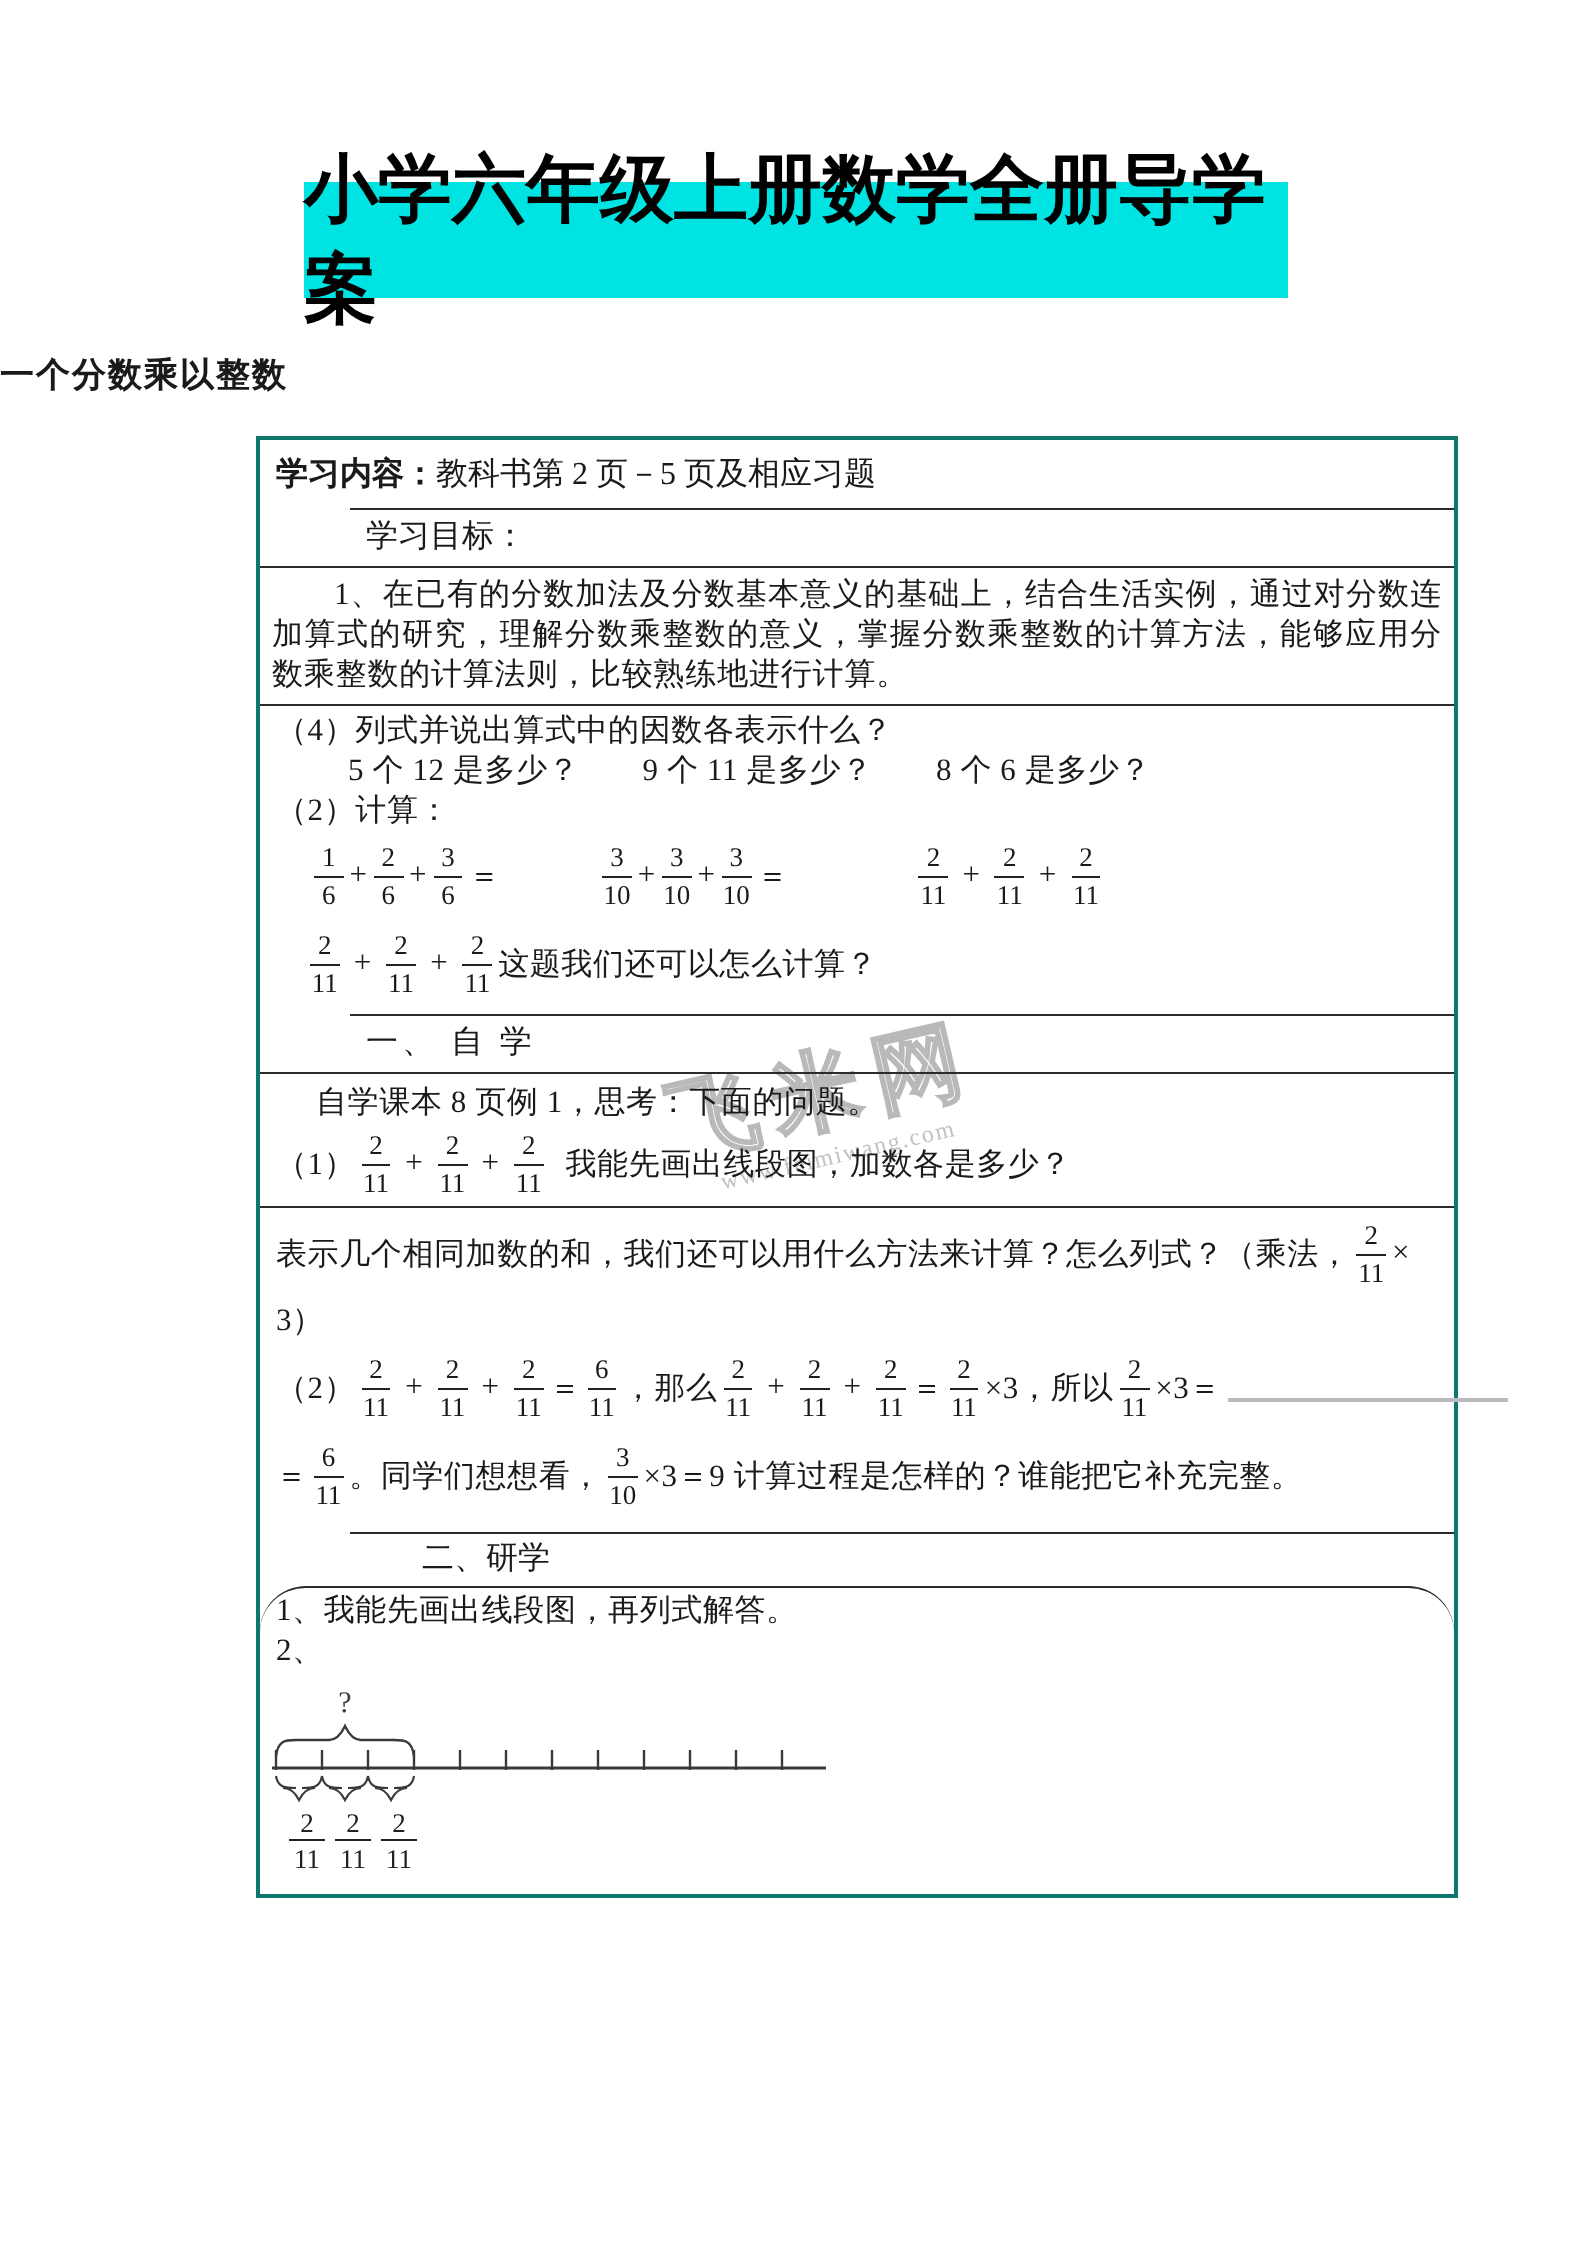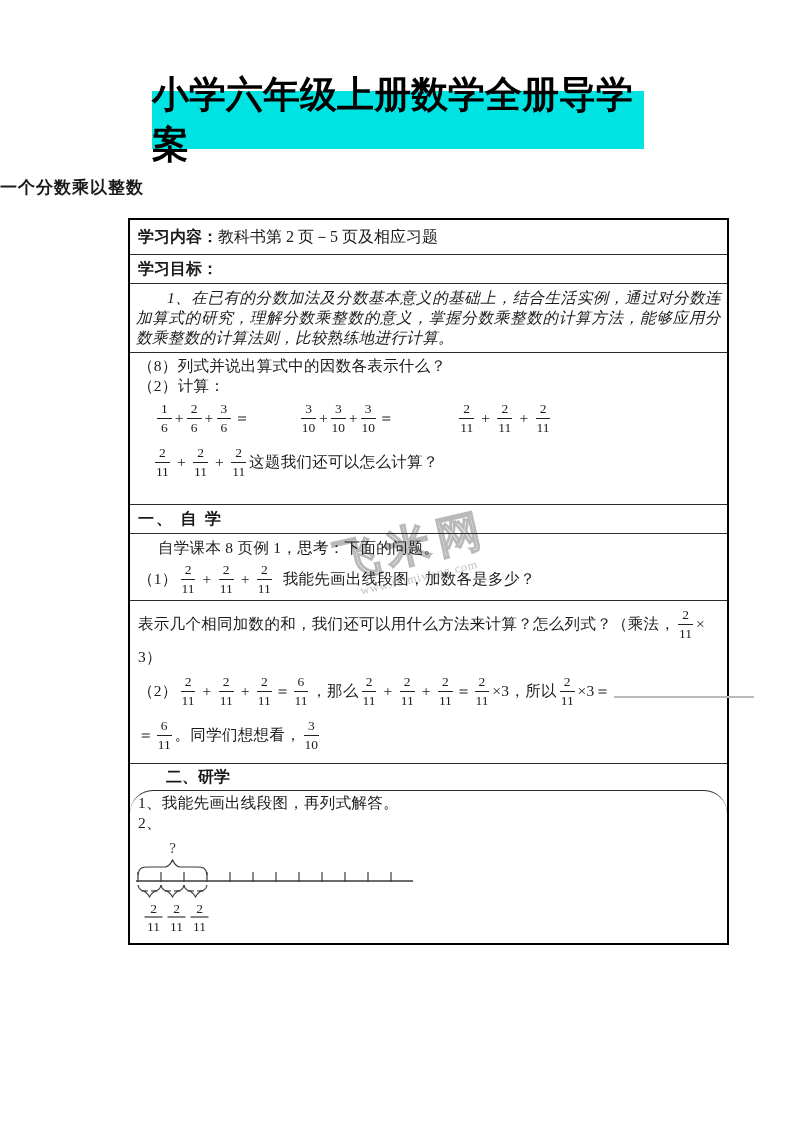--- a/index.html
+++ b/index.html
@@ -29,29 +29,29 @@
     color:rgba(255,255,255,0.1);
     -webkit-text-stroke:1.4px #b9b9b9;
   }
   .watermark .wm-url {
     font-size:12px; color:#c2c2c2; letter-spacing:1px; margin-top:-4px;
   }
 
   
   .doc-table {
     position:absolute; left:128px; top:218px; width:601px;
-    border:2px solid #000000; background:transparent; z-index:1;
+    border:2px solid #0f766e; background:transparent; z-index:1;
   }
   .row { border-top:1.5px solid #2b2b2b; padding:2px 8px; background:transparent; }
   .row:first-child { border-top:none; }
-  .hdr { font-family:"Liberation Sans","DejaVu Sans",sans-serif; font-weight:bold; font-size:16px; }
+  .hdr { font-family:"Liberation Sans","DejaVu Sans",sans-serif; font-weight:normal; font-size:16px;margin-left:45px; }
   .r-content { min-height:34px; font-size:16px; display:flex; align-items:center; }
   .r-content .lbl { font-family:"Liberation Sans","DejaVu Sans",sans-serif; font-weight:bold; }
   .r-goal-h   { min-height:26px; line-height:24px; }
-  .r-goal-t   { min-height:60px; padding:4px 6px;font-style:italic; }
+  .r-goal-t   { min-height:60px; padding:4px 6px; }
   .r-goal-t p { font-size:15.5px; line-height:20px; text-indent:2em; text-align:justify; letter-spacing:0.4px; }
   .r-know-h   { min-height:25px; line-height:23px; }
   .r-know-t   { min-height:152px; padding:3px 8px; }
   .r-self-h   { min-height:26px; line-height:24px; letter-spacing:2px; }
   .r-self-a   { min-height:62px; padding:2px 8px; }
   .r-self-b   { min-height:163px; padding:2px 8px; }
   .r-res-h    { min-height:24px; line-height:22px;padding-left:36px; }
   .r-res-t    { min-height:126px; padding:2px 8px;border-radius:23px; }
 
   .tline { font-size:15.5px; line-height:20px; letter-spacing:0.3px; }
@@ -91,21 +91,22 @@
     </div>
 
     <div class="row r-goal-h hdr">学习目标：</div>
 
     <div class="row r-goal-t">
       <p>1、在已有的分数加法及分数基本意义的基础上，结合生活实例，通过对分数连加算式的研究，理解分数乘整数的意义，掌握分数乘整数的计算方法，能够应用分数乘整数的计算法则，比较熟练地进行计算。</p>
     </div>
 
 
     <div class="row r-know-t">
-      <div class="tline">（8）列式并说出算式中的因数各表示什么？</div>
+      <div class="tline">（4）列式并说出算式中的因数各表示什么？</div>
+      <div class="tline ind1">5 个 12 是多少？　　9 个 11 是多少？　　8 个 6 是多少？</div>
       <div class="tline">（2）计算：</div>
       <div class="mline mline-tall">
           <span class="gap" style="width: 16px;"></span>
           <span class="frac">
             <span class="num">1</span>
             <span class="den">6</span>
           </span>
           <span class="tk">+</span>
           <span class="frac">
             <span class="num">2</span>
@@ -262,20 +263,21 @@
           <span class="tk">＝</span>
           <span class="frac">
             <span class="num">6</span>
             <span class="den">11</span>
           </span>
           <span class="tk">。同学们想想看，</span>
           <span class="frac">
             <span class="num">3</span>
             <span class="den">10</span>
           </span>
+          <span class="tk">×3＝9 计算过程是怎样的？谁能把它补充完整。</span>
         </div>
     </div>
 
     <div class="row r-res-h hdr">二、研学</div>
 
     <div class="row r-res-t">
       <div class="tline">1、我能先画出线段图，再列式解答。</div>
       <div class="tline">2、</div>
       <div class="diagram-wrap" id="diagram"><svg width="300" height="102" viewBox="0 0 300 102" xmlns="http://www.w3.org/2000/svg">
             <text x="39.5" y="18" font-size="15" text-anchor="middle" fill="#3a3a3a">?</text>

